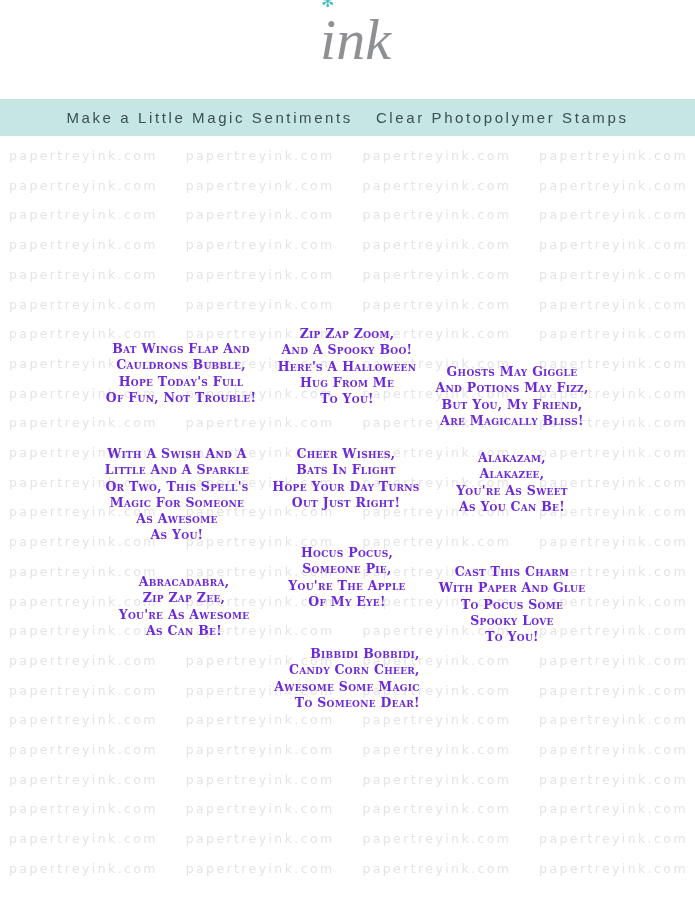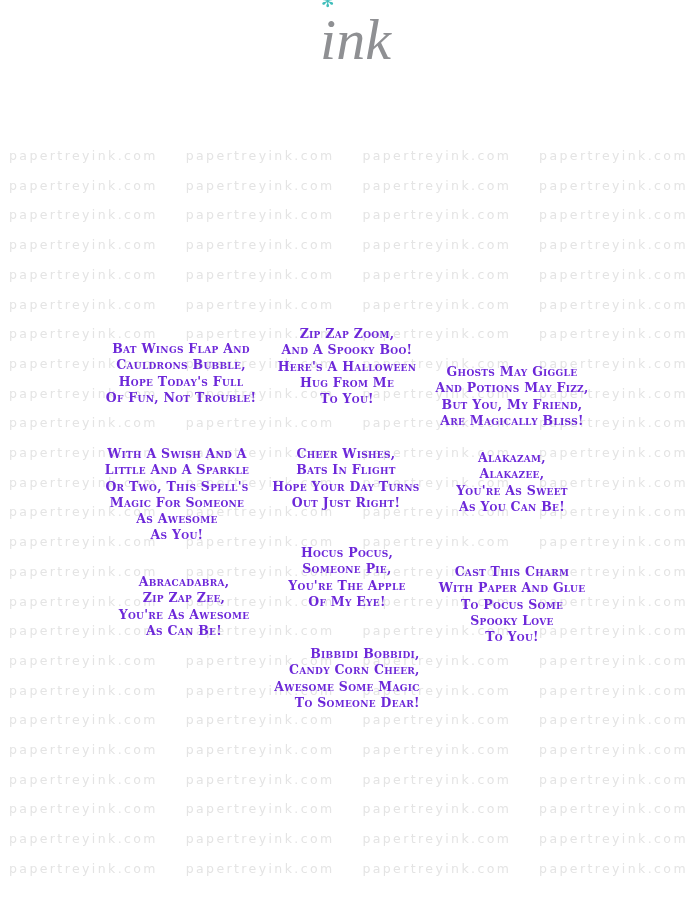--- a/index.html
+++ b/index.html
@@ -91,20 +91,24 @@
 </style>
 </head>
 <body>
 
 <div class="page">
 
   <header class="logo" style="color: rgb(143, 144, 147);">
     <span class="brand-script"><span class="flower-icon" style="color: rgb(63, 189, 186);">✻</span><span>ink</span></span>
   </header>
 
+  <div class="banner" style="background: rgb(197, 230, 227); color: rgb(59, 79, 80);">
+    <span>Make a Little Magic Sentiments</span>
+    <span>Clear Photopolymer Stamps</span>
+  </div>
 
   <div id="watermark-layer">
       <div class="wm-row" style="top: 148px;">
         <span class="wm-text" style="color: rgb(228, 228, 228);">papertreyink.com</span>
         <span class="wm-text" style="color: rgb(228, 228, 228);">papertreyink.com</span>
         <span class="wm-text" style="color: rgb(228, 228, 228);">papertreyink.com</span>
         <span class="wm-text" style="color: rgb(228, 228, 228);">papertreyink.com</span>
       </div>
       <div class="wm-row" style="top: 177.7px;">
         <span class="wm-text" style="color: rgb(228, 228, 228);">papertreyink.com</span>

